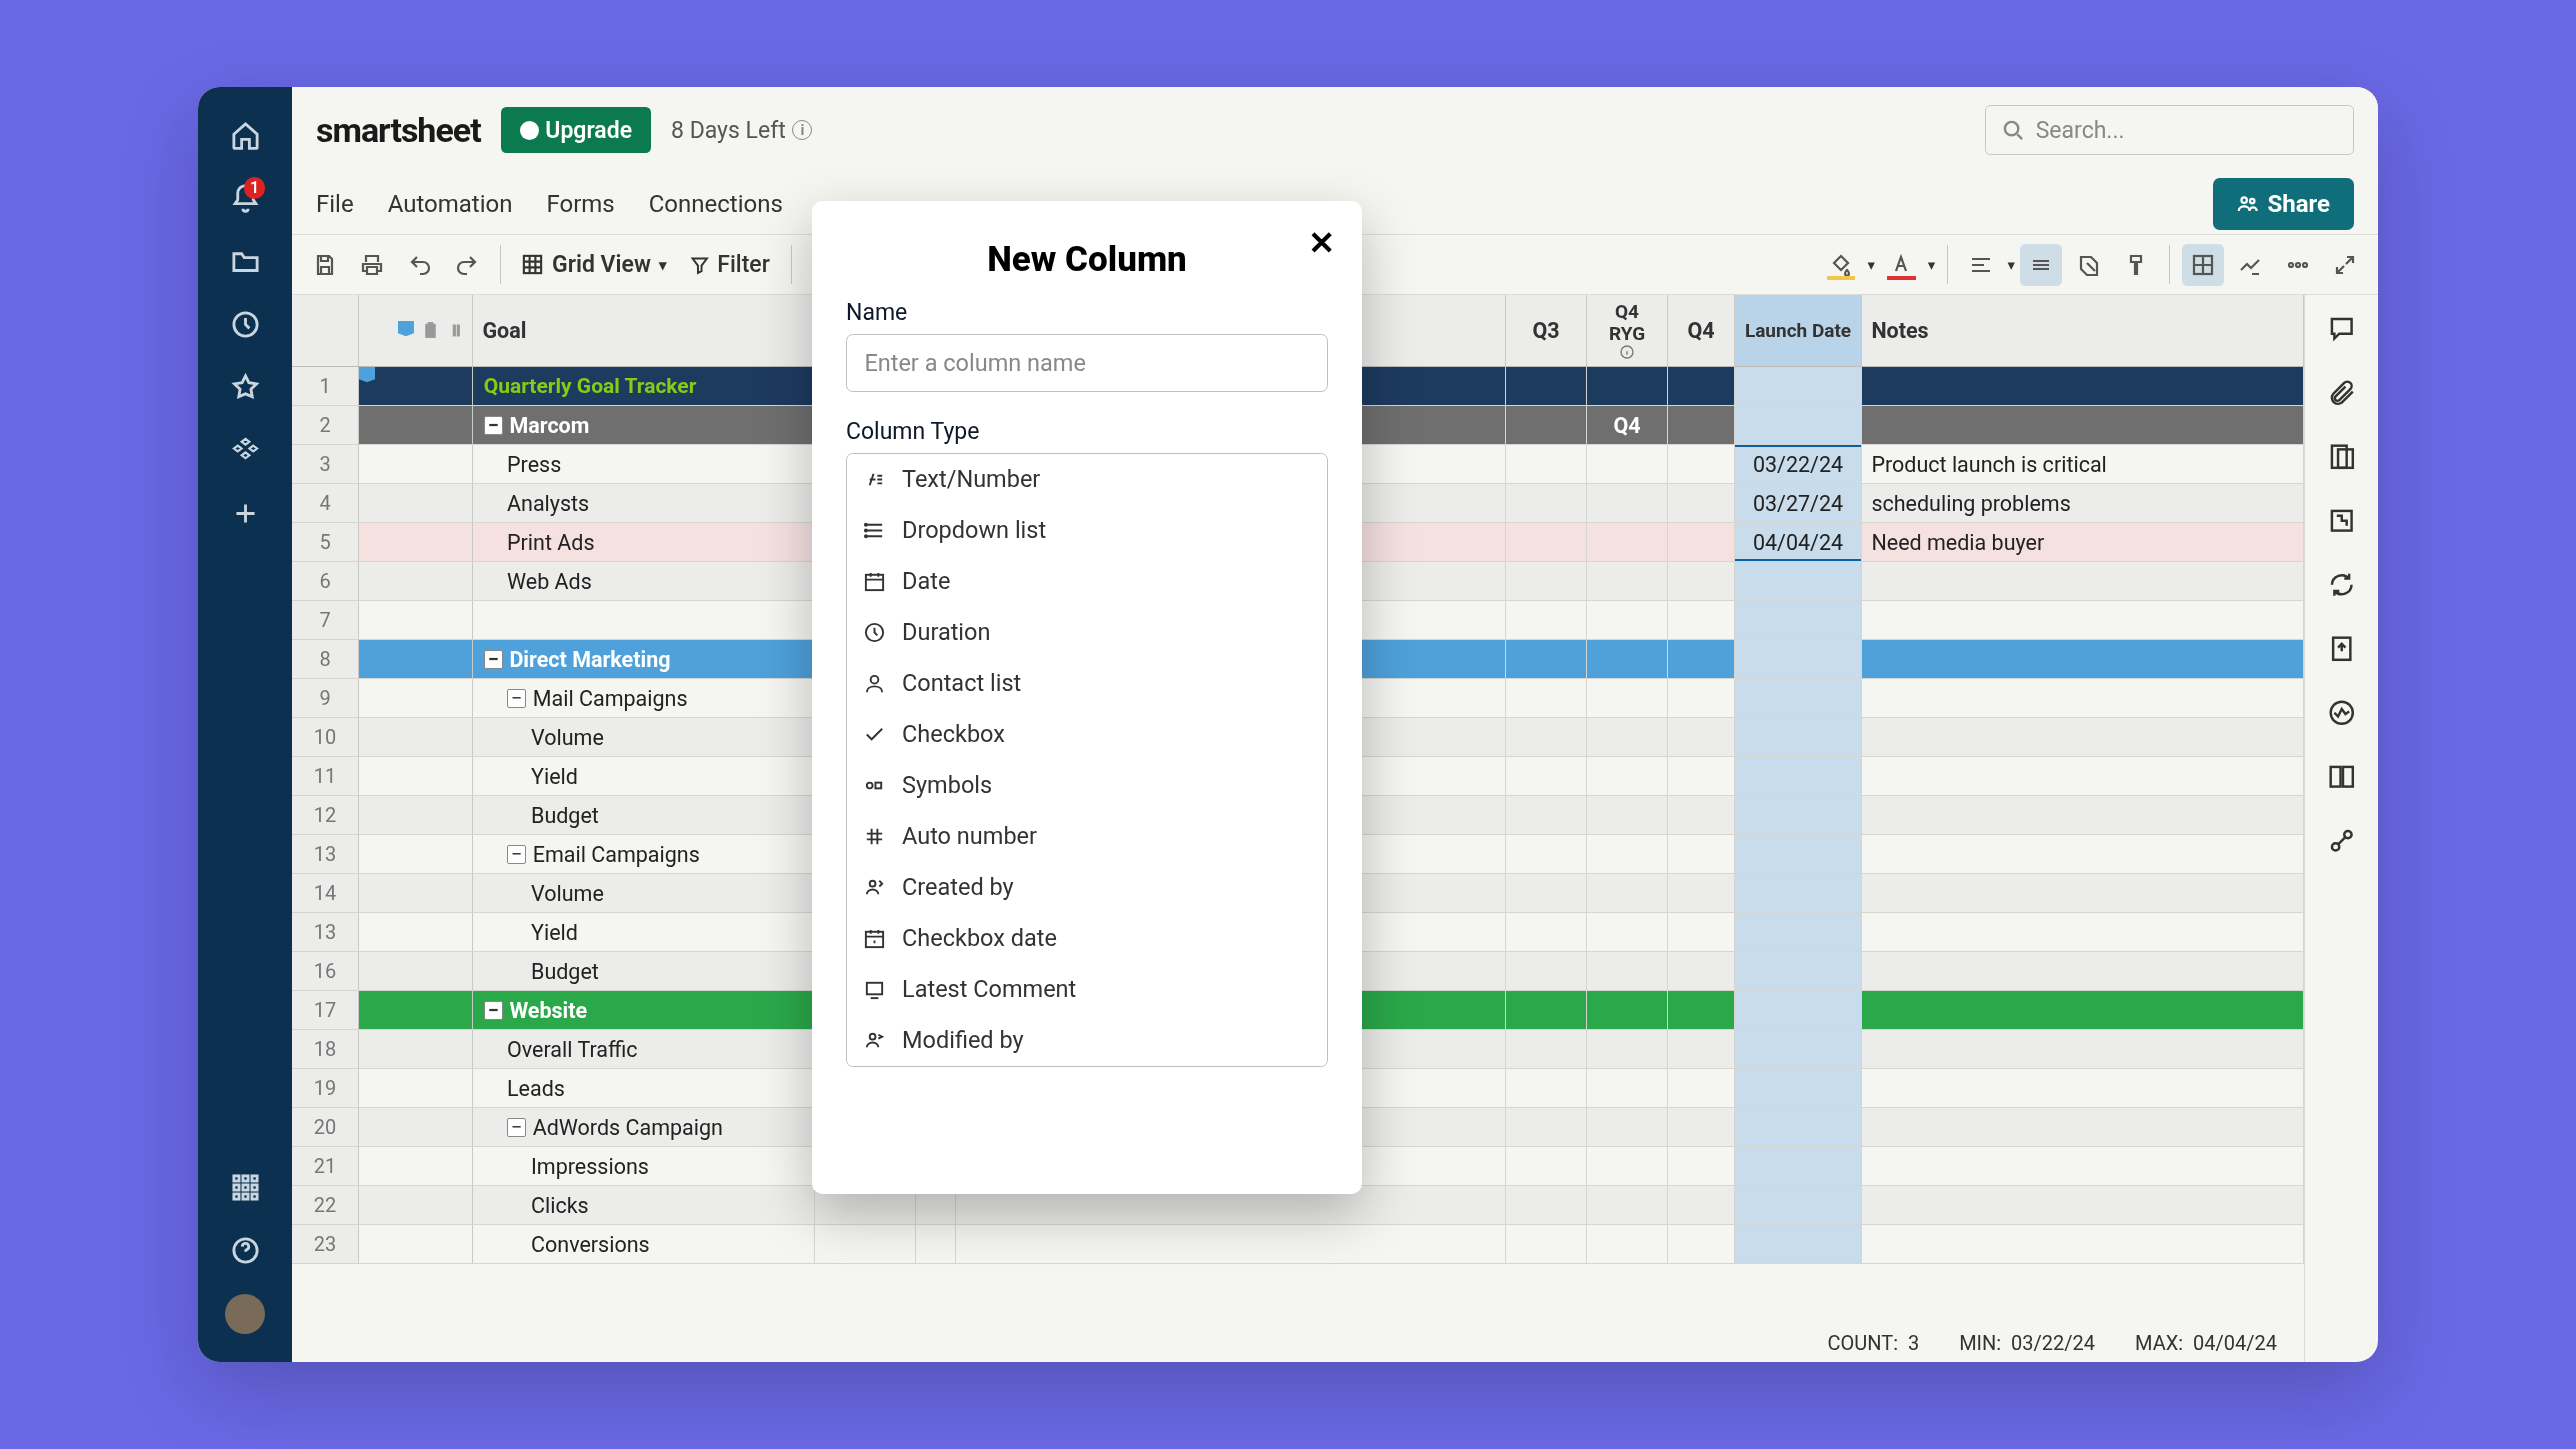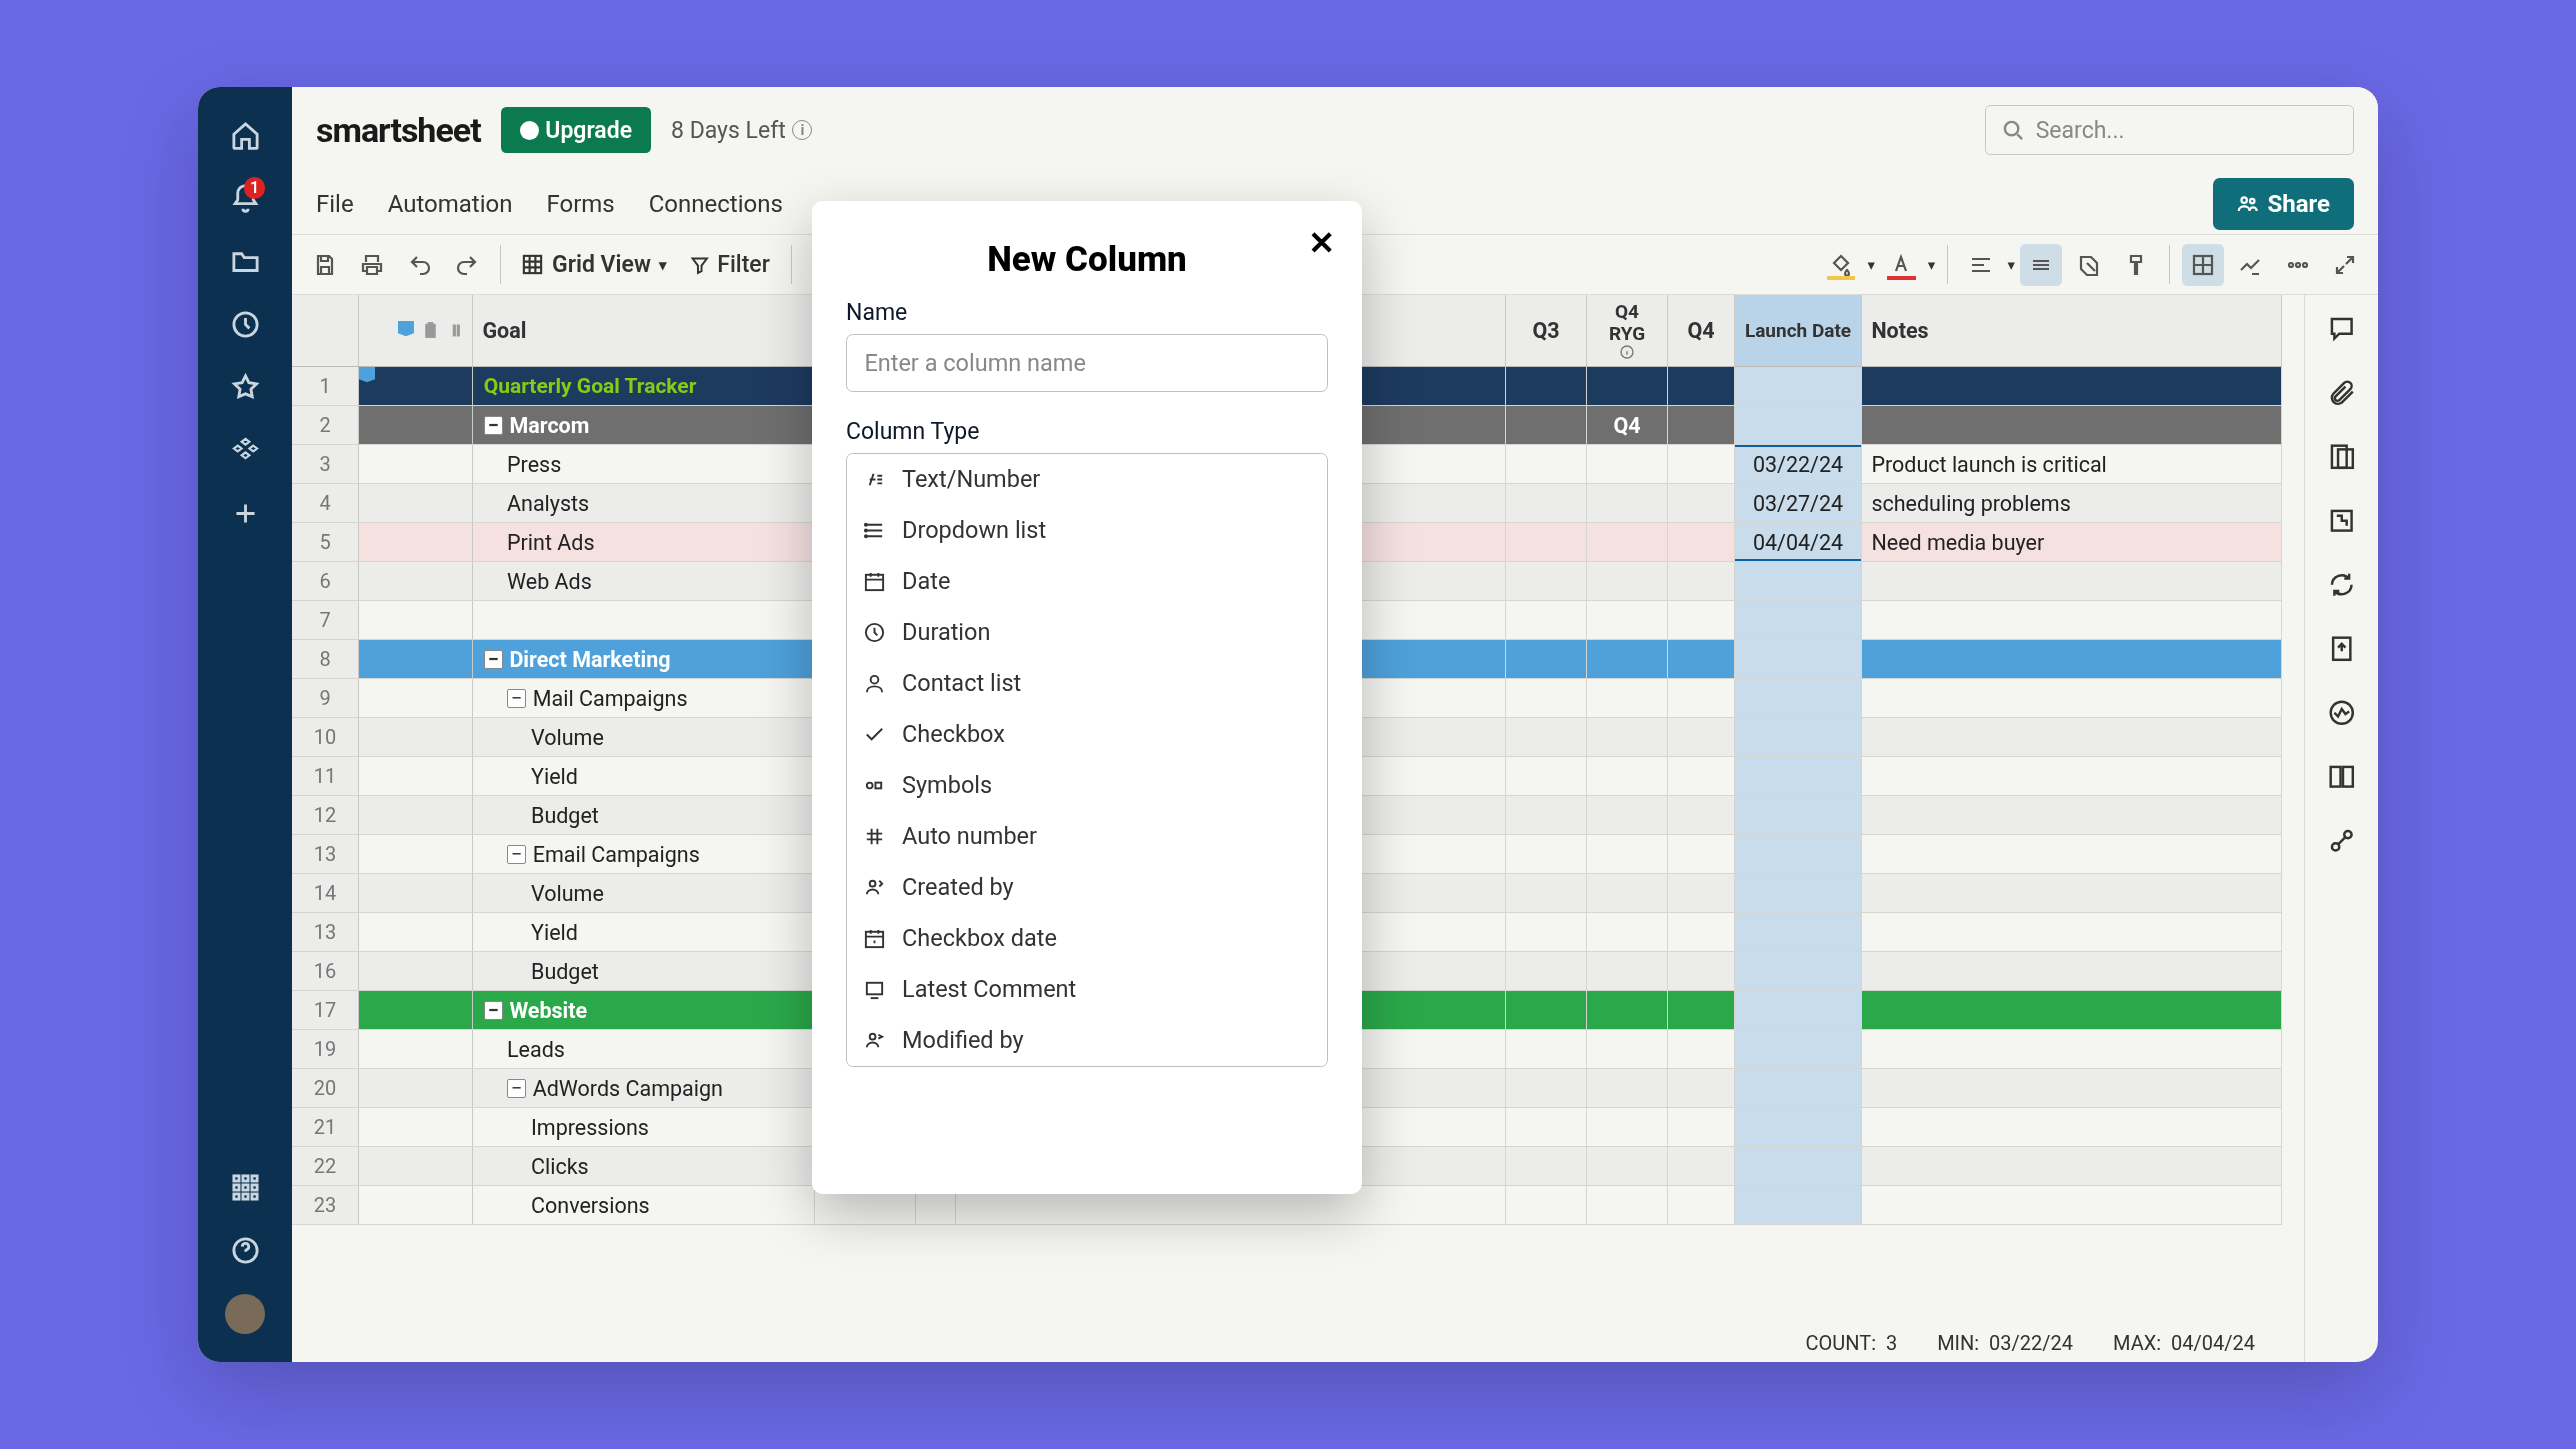--- a/index.html
+++ b/index.html
@@ -37,21 +37,21 @@
 .divider { width:0.7px; height:39px; background:#c7c7c3; margin:0 6.7px;}
 .gridview { display:flex; align-items:center; gap:8px; font-size:23px; font-weight:600; color:#333; padding:0 8px;}
 .gridview svg {width:23px;height:23px;stroke:#333;fill:none;stroke-width:2.2;}
 .caret { font-size:14.8px; color:#333;}
 .filterbtn { display:flex; align-items:center; gap:6.7px; font-size:23px; font-weight:500; color:#333; padding:0 9.4px;}
 .filterbtn svg{width:21.5px;height:21.5px;stroke:#333;fill:none;stroke-width:2.2;}
 .tb .underline-y { position:absolute; bottom:5.4px; left:6.7px; right:6.7px; height:4px; background:#f2c744;}
 .tb .underline-r { position:absolute; bottom:5.4px; left:6.7px; right:6.7px; height:4px; background:#d33;}
 .tb.rel { position:relative;}
 
-.sheet-area { flex:1; display:flex; overflow:hidden;gap:22px; }
+.sheet-area { flex:1; display:flex; overflow:hidden; }
 .grid { flex:1; display:flex; flex-direction:column; position:relative;}
 .colhead { height:72px; display:flex; background:#ececea; border-bottom:0.7px solid #bbb;}
 .ch { border-right:0.7px solid #c9c9c5; display:flex; align-items:center; padding:0 9.4px; font-size:21.5px; font-weight:700; color:#333;}
 .ch.small{font-size:19px; line-height:1.15;}
 .ch.center{justify-content:center; text-align:center;}
 .ch.highlight{background:#b9d4e8;}
 .rowgutter{width:67px;}
 .rowicons{width:114px; display:flex; align-items:center; justify-content:flex-end; gap:6.7px; padding-right:6.7px;}
 .rowicons svg{width:19px;height:19px;stroke:#999;fill:#999;}
 
@@ -551,20 +551,33 @@
 <div class="cell" style="width:342px;padding-left:10.7px"><span class="toggle">−</span>Website</div>
 <div class="cell c" style="width:101px;"></div>
 <div class="cell c" style="width:40px"></div>
 <div class="cell" style="width:550px"></div>
 <div class="cell c" style="width:81px"></div>
 <div class="cell c" style="width:81px"></div>
 <div class="cell c" style="width:67px"></div>
 <div class="cell hl-col  " style="width:127px;justify-content:center"></div>
 <div class="cell" style="flex:1"></div>
             </div>
+            <div class="row odd">
+              <div class="rn">18</div>
+<div class="pad"></div>
+<div class="cell" style="width:342px;padding-left:34px">Overall Traffic</div>
+<div class="cell c" style="width:101px;"></div>
+<div class="cell c" style="width:40px"></div>
+<div class="cell" style="width:550px"></div>
+<div class="cell c" style="width:81px"></div>
+<div class="cell c" style="width:81px"></div>
+<div class="cell c" style="width:67px"></div>
+<div class="cell hl-col  " style="width:127px;justify-content:center"></div>
+<div class="cell" style="flex:1"></div>
+            </div>
             <div class="row even">
               <div class="rn">19</div>
 <div class="pad"></div>
 <div class="cell" style="width:342px;padding-left:34px">Leads</div>
 <div class="cell c" style="width:101px;"></div>
 <div class="cell c" style="width:40px"></div>
 <div class="cell" style="width:550px"></div>
 <div class="cell c" style="width:81px"></div>
 <div class="cell c" style="width:81px"></div>
 <div class="cell c" style="width:67px"></div>

